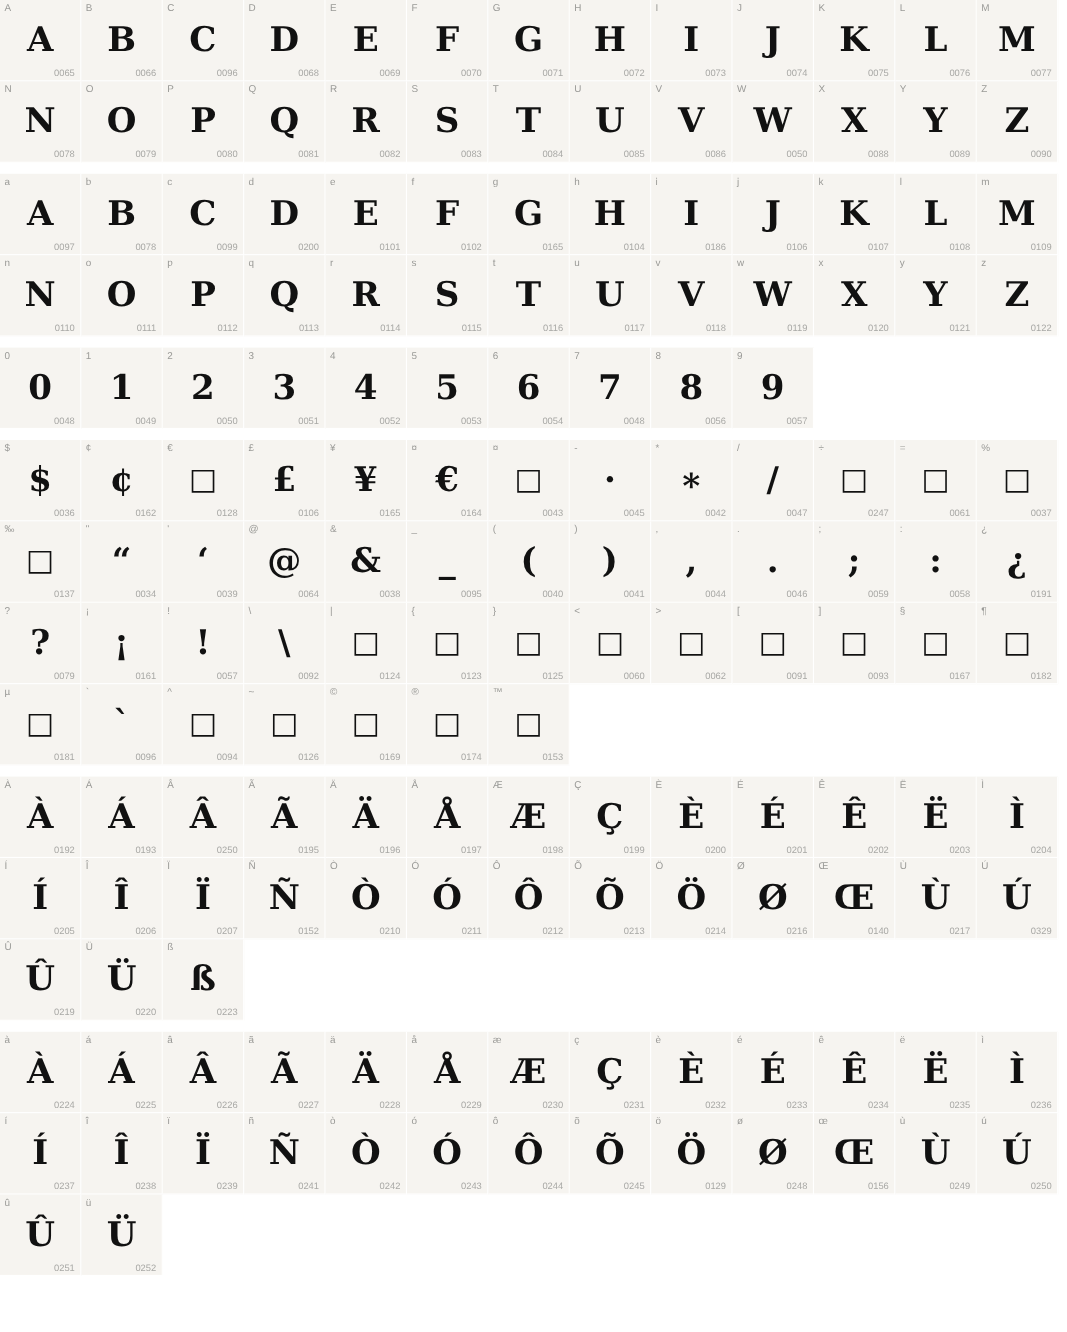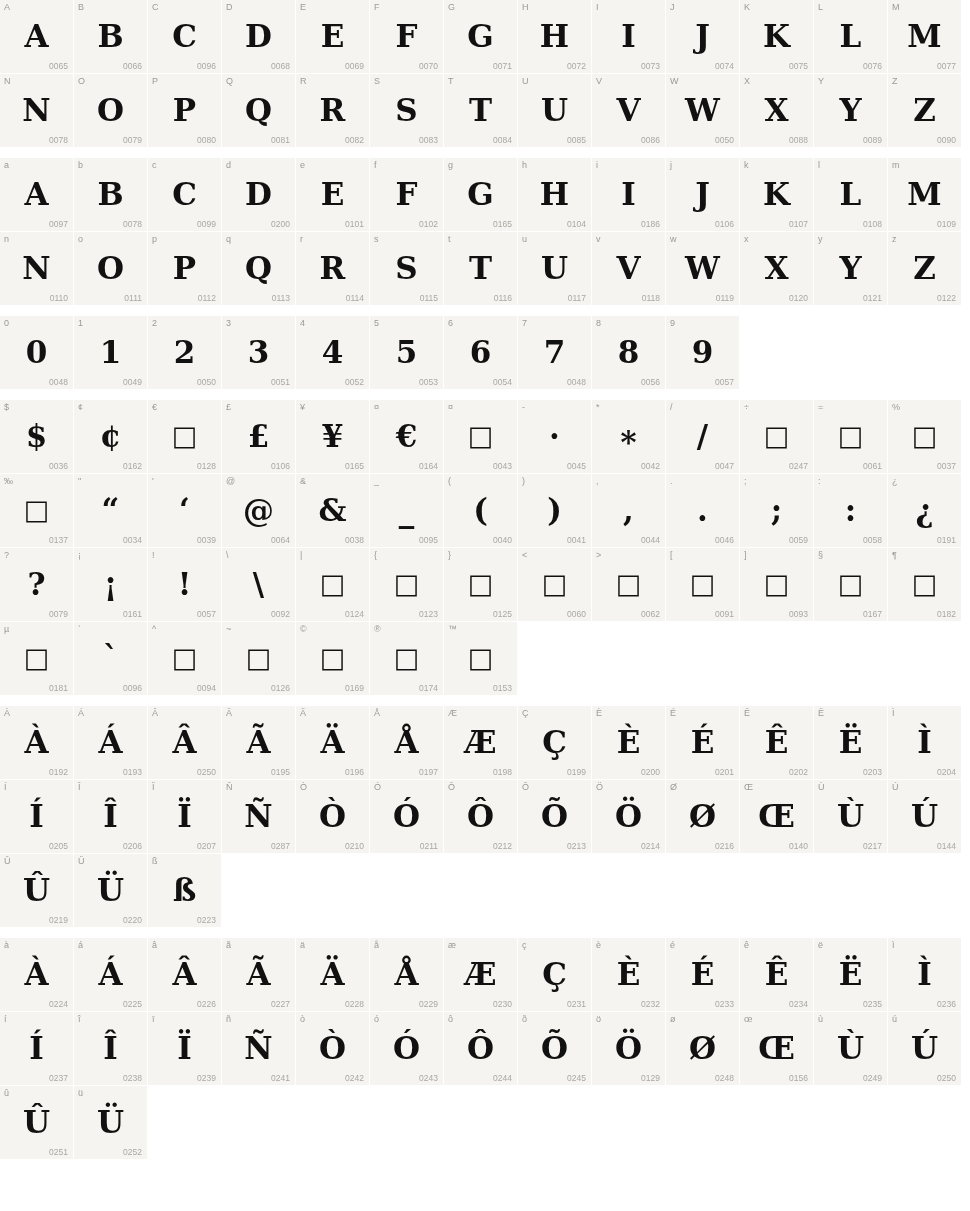--- a/index.html
+++ b/index.html
@@ -698,21 +698,21 @@
         <div class="char-code">0206</div>
       </div>
       <div class="cell">
         <div class="char-label">Ï</div>
         <div class="glyph">Ï</div>
         <div class="char-code">0207</div>
       </div>
       <div class="cell">
         <div class="char-label">Ñ</div>
         <div class="glyph">Ñ</div>
-        <div class="char-code">0287</div>
+        <div class="char-code">0152</div>
       </div>
       <div class="cell">
         <div class="char-label">Ò</div>
         <div class="glyph">Ò</div>
         <div class="char-code">0210</div>
       </div>
       <div class="cell">
         <div class="char-label">Ó</div>
         <div class="glyph">Ó</div>
         <div class="char-code">0211</div>
@@ -743,21 +743,21 @@
         <div class="char-code">0140</div>
       </div>
       <div class="cell">
         <div class="char-label">Ù</div>
         <div class="glyph">Ù</div>
         <div class="char-code">0217</div>
       </div>
       <div class="cell">
         <div class="char-label">Ú</div>
         <div class="glyph">Ú</div>
-        <div class="char-code">0144</div>
+        <div class="char-code">0329</div>
       </div>
       <div class="cell">
         <div class="char-label">Û</div>
         <div class="glyph">Û</div>
         <div class="char-code">0219</div>
       </div>
       <div class="cell">
         <div class="char-label">Ü</div>
         <div class="glyph">Ü</div>
         <div class="char-code">0220</div>

